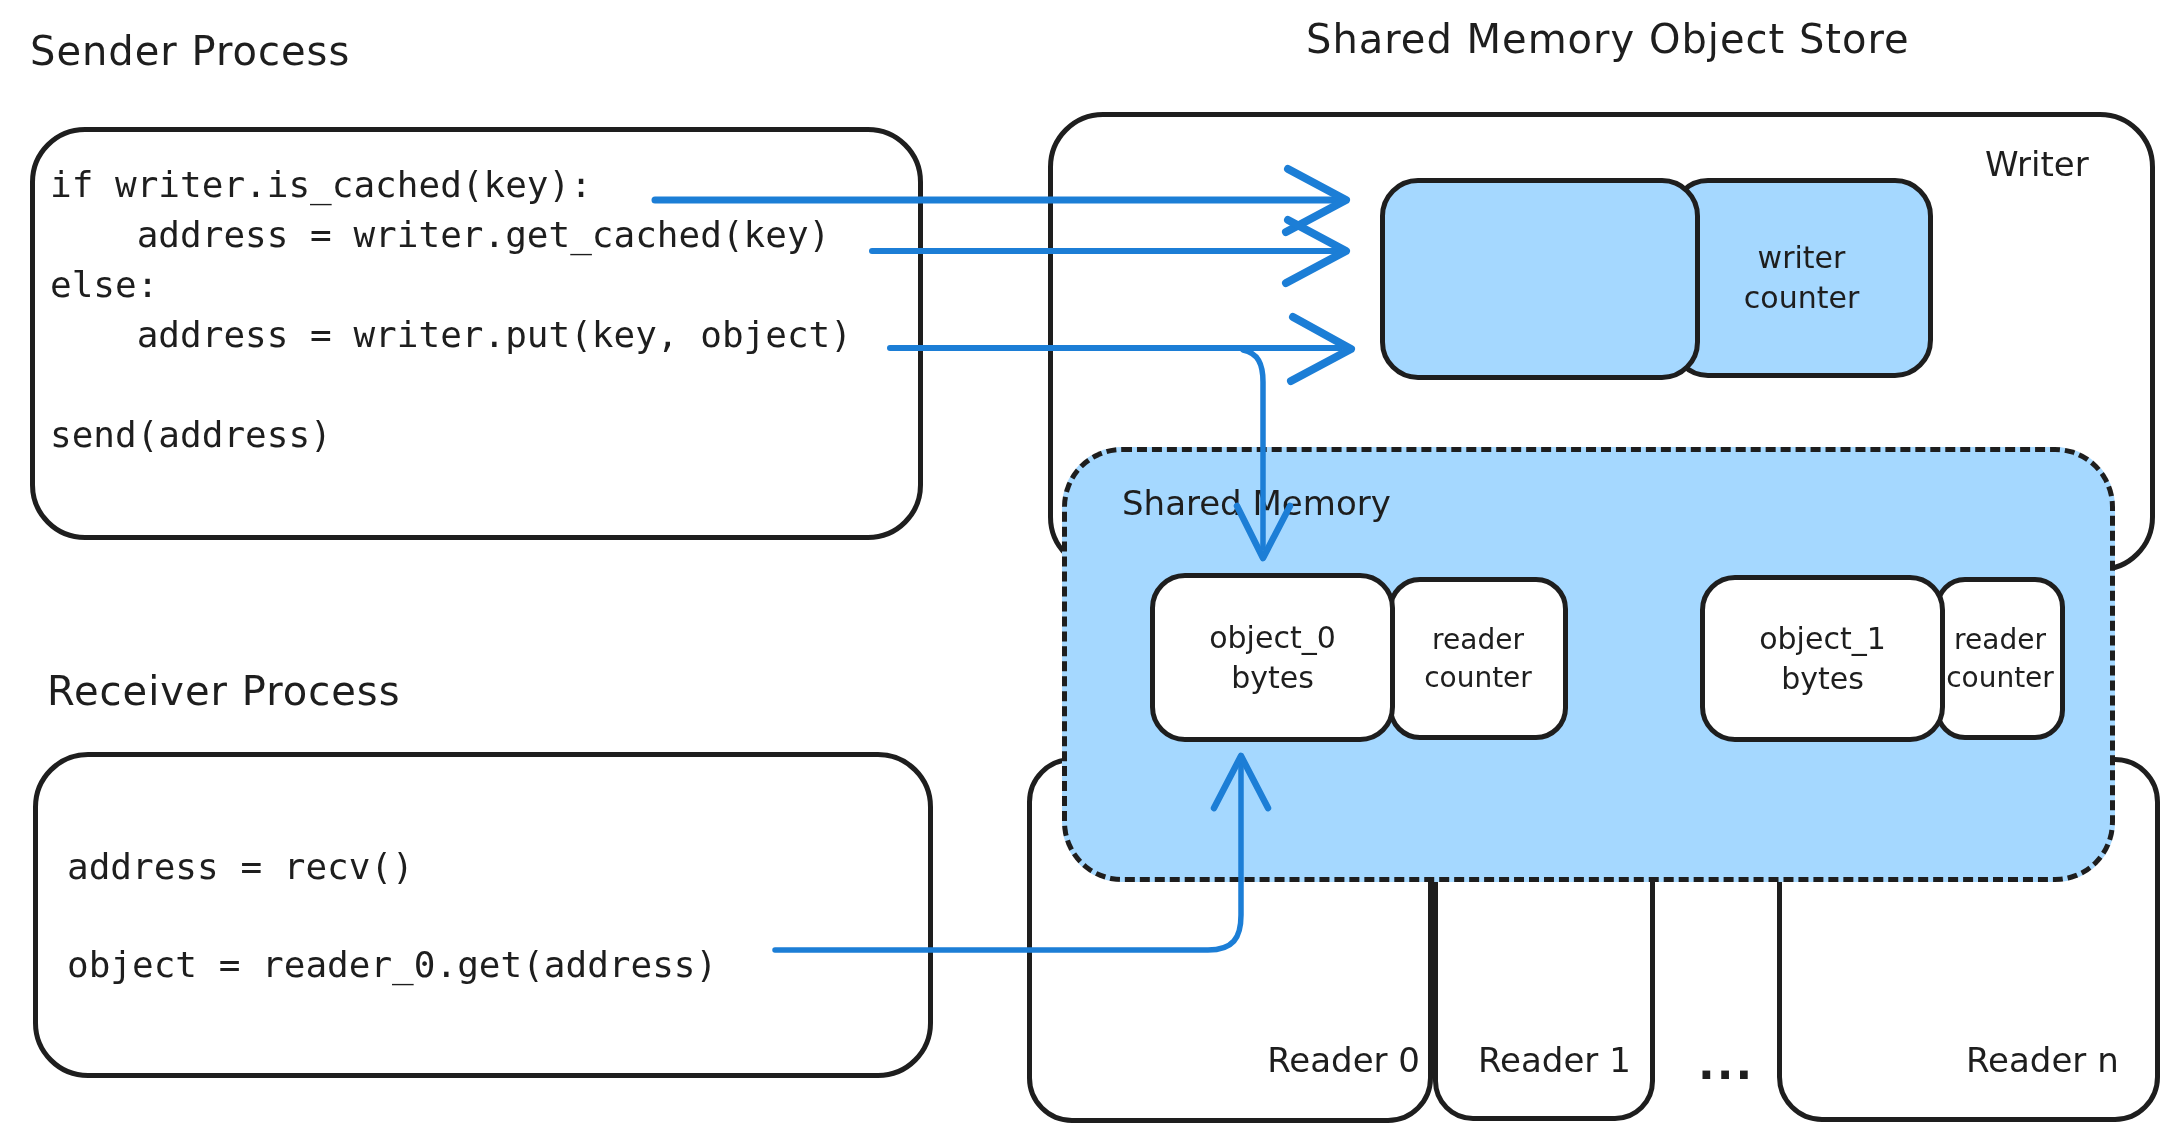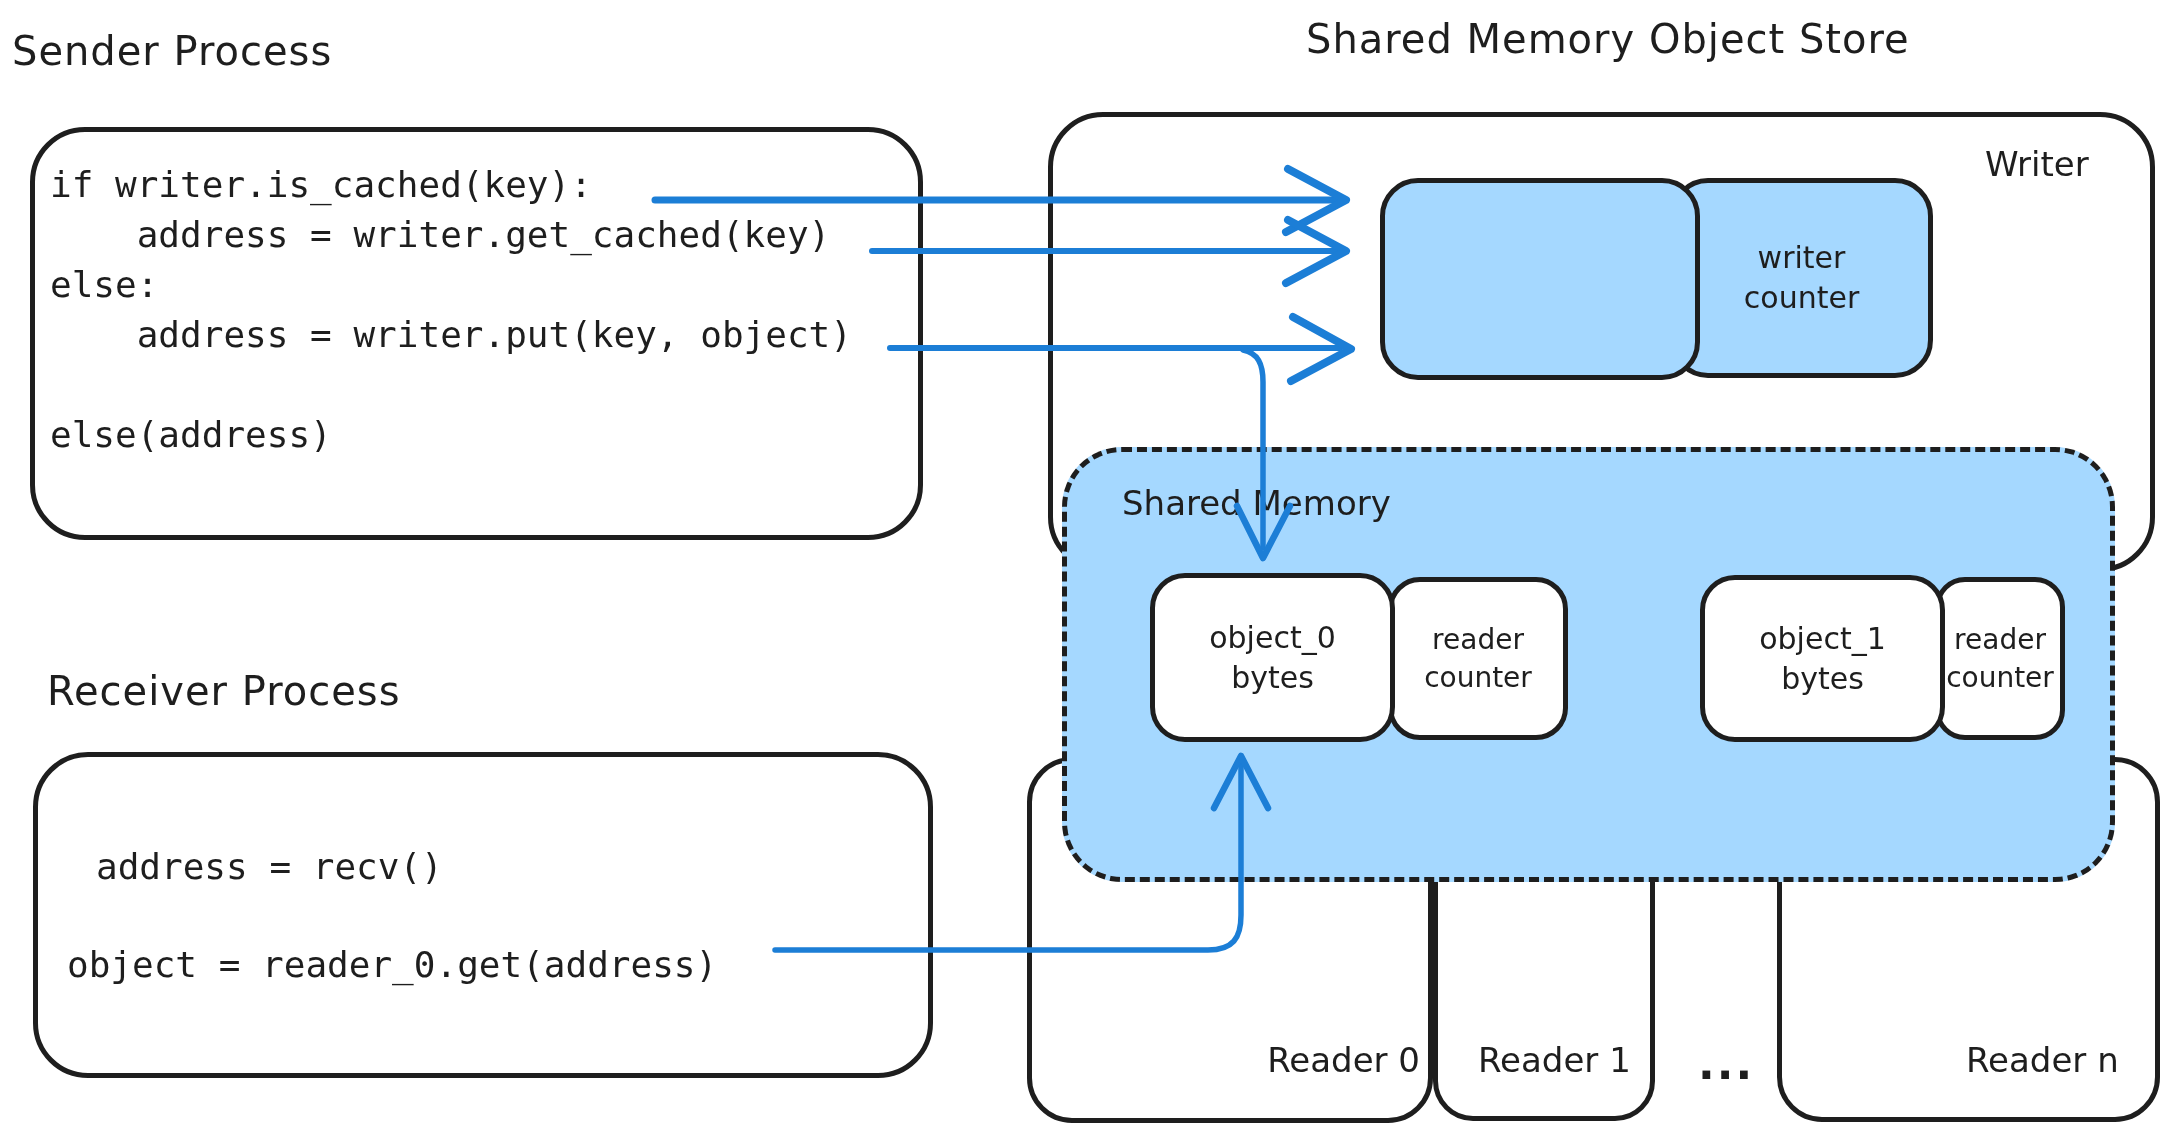--- a/index.html
+++ b/index.html
@@ -17,39 +17,39 @@
               justify-content:center;text-align:center;font-size:30px;line-height:40px;}
   .z1{z-index:1}.z2{z-index:2}.z3{z-index:3}.z4{z-index:4}
   #arrows{position:absolute;left:0;top:0;z-index:5;}
   .dots{position:absolute;font-size:44px;font-weight:bold;letter-spacing:2px;}
 </style>
 </head>
 <body>
 
 <div id="canvas">
 
-  <div class="title hand" style="left:12px;top:28px;">Sender Process</div>
+  <div class="title hand" style="left:30px;top:28px;">Sender Process</div>
 
   <div class="box z1" style="left:30px;top:127px;width:893px;height:413px;border-radius:55px;"></div>
 
   <div class="code z4" style="left:50px;top:160px;">
     <div class="codeline">if writer.is_cached(key):</div>
     <div class="codeline">    address = writer.get_cached(key)</div>
     <div class="codeline">else:</div>
     <div class="codeline">    address = writer.put(key, object)</div>
     <div class="codeline"></div>
-    <div class="codeline">else(address)</div>
+    <div class="codeline">send(address)</div>
   </div>
 
   <div class="title hand" style="left:47px;top:668px;">Receiver Process</div>
 
   <div class="box z1" style="left:33px;top:752px;width:900px;height:326px;border-radius:55px;"></div>
 
   <div class="code z4" style="left:67px;top:842px;line-height:49px;">
-    <div class="codeline" style="min-height:49px;margin-left:29px;">address = recv()</div>
+    <div class="codeline" style="min-height:49px;">address = recv()</div>
     <div class="codeline" style="min-height:49px;"></div>
     <div class="codeline" style="min-height:49px;">object = reader_0.get(address)</div>
   </div>
 
   <div class="title hand" style="left:1306px;top:16px;">Shared Memory Object Store</div>
 
   <div class="box z1" style="left:1048px;top:112px;width:1107px;height:460px;border-radius:55px;"></div>
   <div class="boxlabel z4" style="left:1985px;top:144px;">Writer</div>
 
   <div class="box z1" style="left:1027px;top:757px;width:406px;height:366px;border-radius:45px;"></div>

